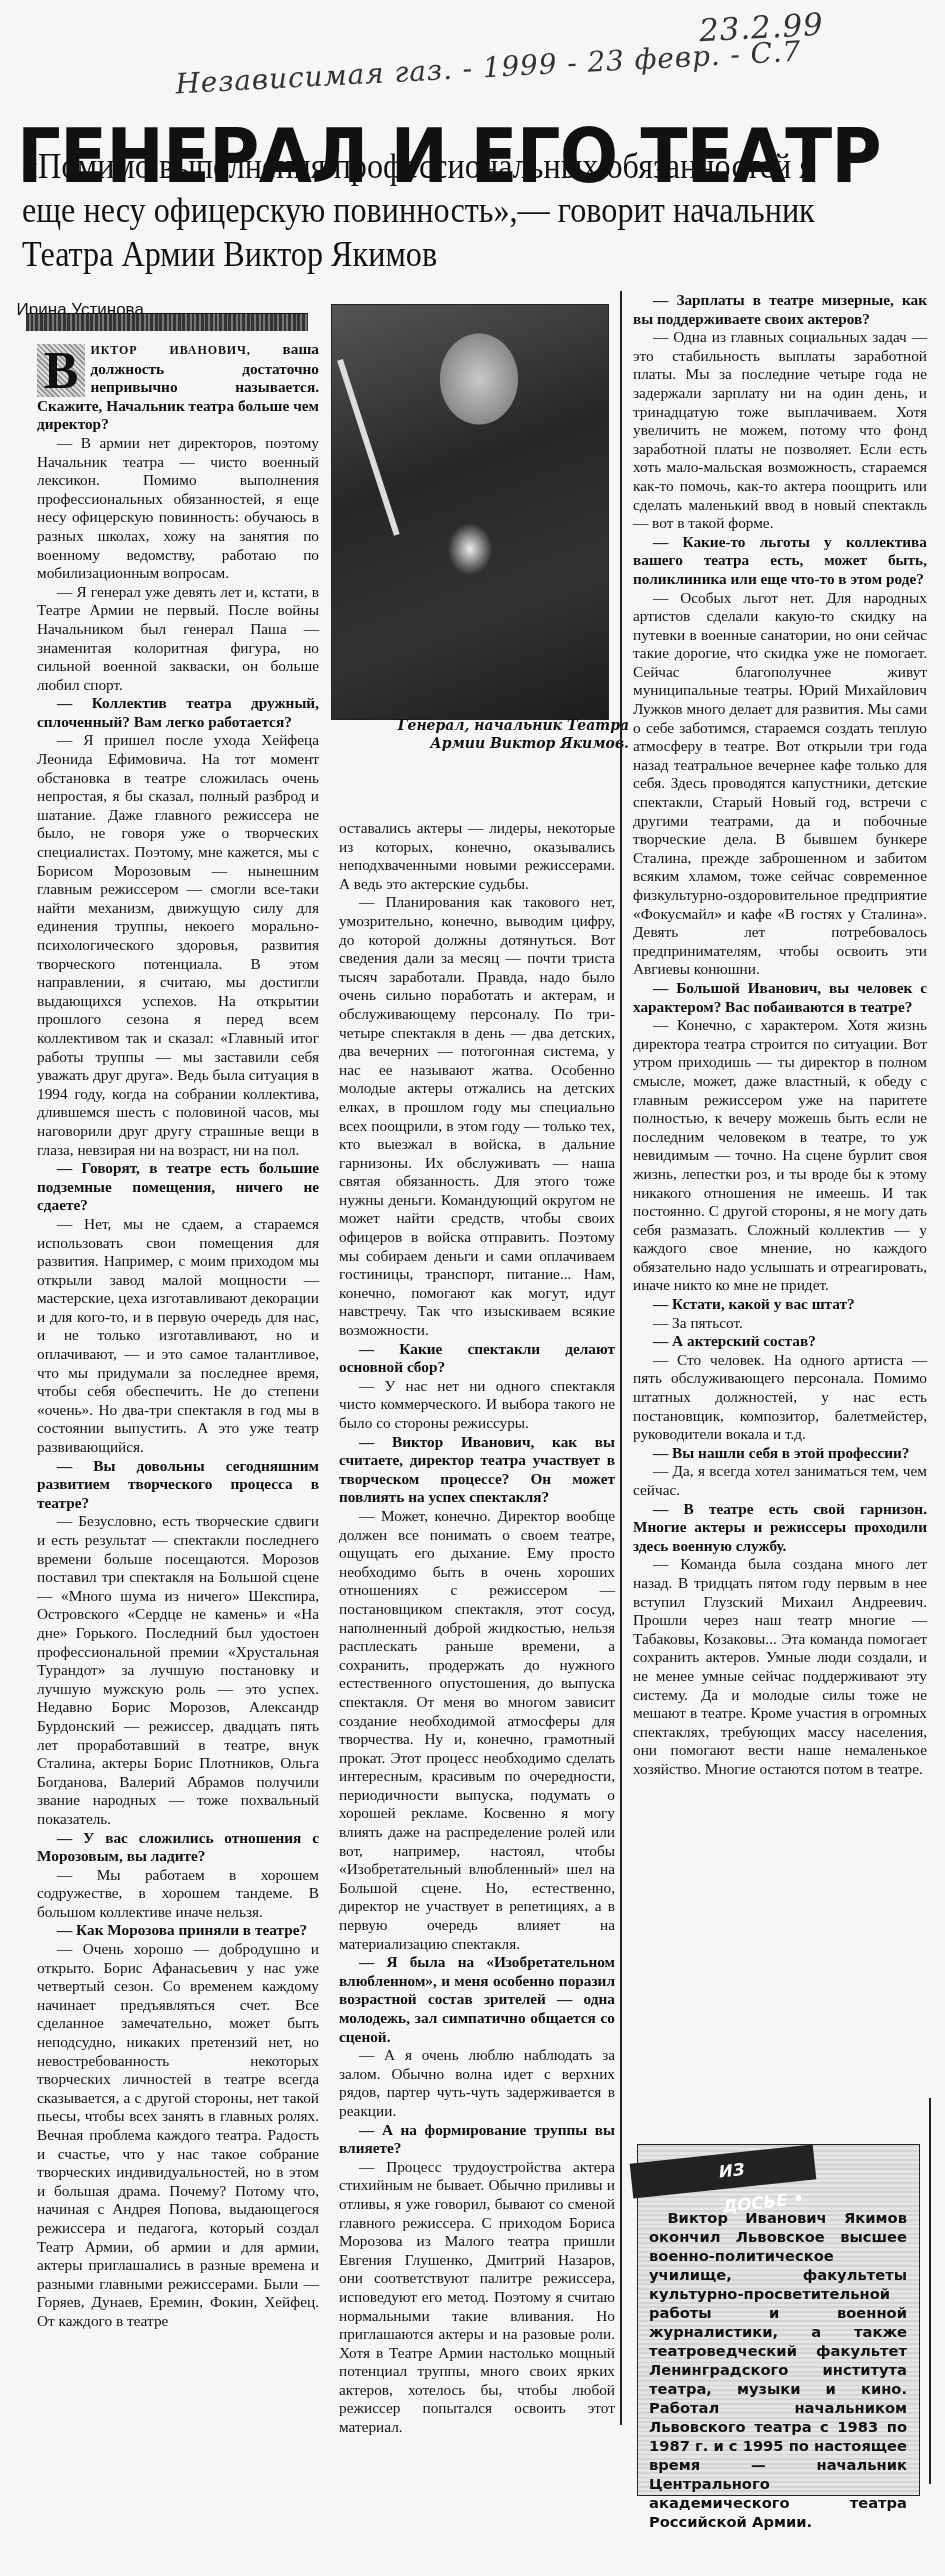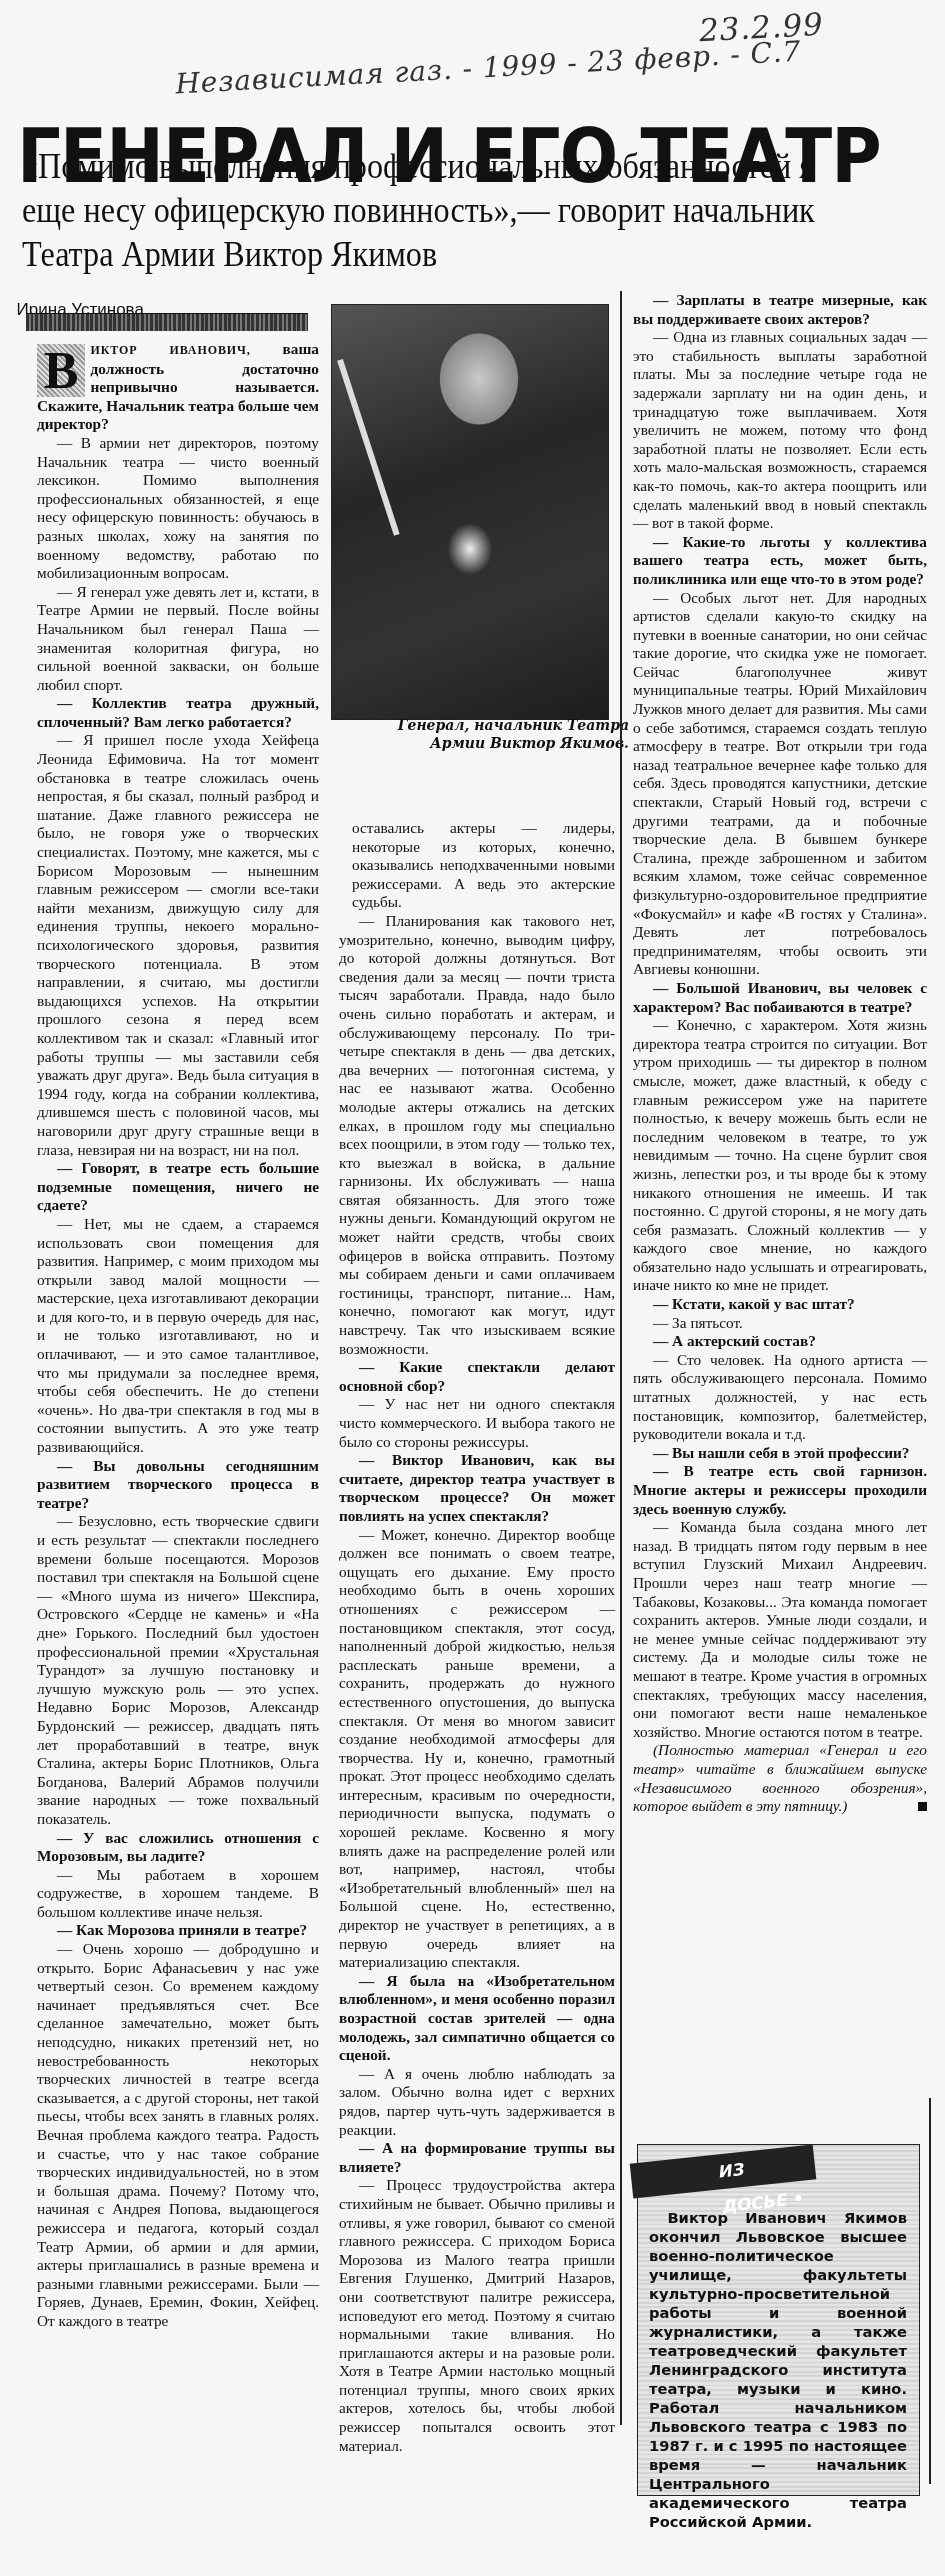--- a/index.html
+++ b/index.html
@@ -114,21 +114,21 @@
       <p>— Безусловно, есть творческие сдвиги и есть результат — спектакли последнего времени больше посещаются. Морозов поставил три спектакля на Большой сцене — «Много шума из ничего» Шекспира, Островского «Сердце не камень» и «На дне» Горького. Последний был удостоен профессиональной премии «Хрустальная Турандот» за лучшую постановку и лучшую мужскую роль — это успех. Недавно Борис Морозов, Александр Бурдонский — режиссер, двадцать пять лет проработавший в театре, внук Сталина, актеры Борис Плотников, Ольга Богданова, Валерий Абрамов получили звание народных — тоже похвальный показатель.</p>
       <p class="q">— У вас сложились отношения с Морозовым, вы ладите?</p>
       <p>— Мы работаем в хорошем содружестве, в хорошем тандеме. В большом коллективе иначе нельзя.</p>
       <p class="q">— Как Морозова приняли в театре?</p>
       <p>— Очень хорошо — добродушно и открыто. Борис Афанасьевич у нас уже четвертый сезон. Со временем каждому начинает предъявляться счет. Все сделанное замечательно, может быть неподсудно, никаких претензий нет, но невостребованность некоторых творческих личностей в театре всегда сказывается, а с другой стороны, нет такой пьесы, чтобы всех занять в главных ролях. Вечная проблема каждого театра. Радость и счастье, что у нас такое собрание творческих индивидуальностей, но в этом и большая драма. Почему? Потому что, начиная с Андрея Попова, выдающегося режиссера и педагога, который создал Театр Армии, об армии и для армии, актеры приглашались в разные времена и разными главными режиссерами. Были — Горяев, Дунаев, Еремин, Фокин, Хейфец. От каждого в театре</p>
     </div>
 </div>
 
 <div class="col" id="col2">
   <div id="col2-body">
-      <p style="text-indent: 0px; margin-left: 13px;">оставались актеры — лидеры, некоторые из которых, конечно, оказывались неподхваченными новыми режиссерами. А ведь это актерские судьбы.</p>
+      <p style="text-indent: 0px;">оставались актеры — лидеры, некоторые из которых, конечно, оказывались неподхваченными новыми режиссерами. А ведь это актерские судьбы.</p>
       <p>— Планирования как такового нет, умозрительно, конечно, выводим цифру, до которой должны дотянуться. Вот сведения дали за месяц — почти триста тысяч заработали. Правда, надо было очень сильно поработать и актерам, и обслуживающему персоналу. По три-четыре спектакля в день — два детских, два вечерних — потогонная система, у нас ее называют жатва. Особенно молодые актеры отжались на детских елках, в прошлом году мы специально всех поощрили, в этом году — только тех, кто выезжал в войска, в дальние гарнизоны. Их обслуживать — наша святая обязанность. Для этого тоже нужны деньги. Командующий округом не может найти средств, чтобы своих офицеров в войска отправить. Поэтому мы собираем деньги и сами оплачиваем гостиницы, транспорт, питание... Нам, конечно, помогают как могут, идут навстречу. Так что изыскиваем всякие возможности.</p>
       <p class="q">— Какие спектакли делают основной сбор?</p>
       <p>— У нас нет ни одного спектакля чисто коммерческого. И выбора такого не было со стороны режиссуры.</p>
       <p class="q">— Виктор Иванович, как вы считаете, директор театра участвует в творческом процессе? Он может повлиять на успех спектакля?</p>
       <p>— Может, конечно. Директор вообще должен все понимать о своем театре, ощущать его дыхание. Ему просто необходимо быть в очень хороших отношениях с режиссером — постановщиком спектакля, этот сосуд, наполненный доброй жидкостью, нельзя расплескать раньше времени, а сохранить, продержать до нужного естественного опустошения, до выпуска спектакля. От меня во многом зависит создание необходимой атмосферы для творчества. Ну и, конечно, грамотный прокат. Этот процесс необходимо сделать интересным, красивым по очередности, периодичности выпуска, подумать о хорошей рекламе. Косвенно я могу влиять даже на распределение ролей или вот, например, настоял, чтобы «Изобретательный влюбленный» шел на Большой сцене. Но, естественно, директор не участвует в репетициях, а в первую очередь влияет на материализацию спектакля.</p>
       <p class="q">— Я была на «Изобретательном влюбленном», и меня особенно поразил возрастной состав зрителей — одна молодежь, зал симпатично общается со сценой.</p>
       <p>— А я очень люблю наблюдать за залом. Обычно волна идет с верхних рядов, партер чуть-чуть задерживается в реакции.</p>
       <p class="q">— А на формирование труппы вы влияете?</p>
       <p>— Процесс трудоустройства актера стихийным не бывает. Обычно приливы и отливы, я уже говорил, бывают со сменой главного режиссера. С приходом Бориса Морозова из Малого театра пришли Евгения Глушенко, Дмитрий Назаров, они соответствуют палитре режиссера, исповедуют его метод. Поэтому я считаю нормальными такие вливания. Но приглашаются актеры и на разовые роли. Хотя в Театре Армии настолько мощный потенциал труппы, много своих ярких актеров, хотелось бы, чтобы любой режиссер попытался освоить этот материал.</p>
     </div>
@@ -140,23 +140,23 @@
       <p>— Одна из главных социальных задач — это стабильность выплаты заработной платы. Мы за последние четыре года не задержали зарплату ни на один день, и тринадцатую тоже выплачиваем. Хотя увеличить не можем, потому что фонд заработной платы не позволяет. Если есть хоть мало-мальская возможность, стараемся как-то помочь, как-то актера поощрить или сделать маленький ввод в новый спектакль — вот в такой форме.</p>
       <p class="q">— Какие-то льготы у коллектива вашего театра есть, может быть, поликлиника или еще что-то в этом роде?</p>
       <p>— Особых льгот нет. Для народных артистов сделали какую-то скидку на путевки в военные санатории, но они сейчас такие дорогие, что скидка уже не помогает. Сейчас благополучнее живут муниципальные театры. Юрий Михайлович Лужков много делает для развития. Мы сами о себе заботимся, стараемся создать теплую атмосферу в театре. Вот открыли три года назад театральное вечернее кафе только для себя. Здесь проводятся капустники, детские спектакли, Старый Новый год, встречи с другими театрами, да и побочные творческие дела. В бывшем бункере Сталина, прежде заброшенном и забитом всяким хламом, тоже сейчас современное физкультурно-оздоровительное предприятие «Фокусмайл» и кафе «В гостях у Сталина». Девять лет потребовалось предпринимателям, чтобы освоить эти Авгиевы конюшни.</p>
       <p class="q">— Большой Иванович, вы человек с характером? Вас побаиваются в театре?</p>
       <p>— Конечно, с характером. Хотя жизнь директора театра строится по ситуации. Вот утром приходишь — ты директор в полном смысле, может, даже властный, к обеду с главным режиссером уже на паритете полностью, к вечеру можешь быть если не последним человеком в театре, то уж невидимым — точно. На сцене бурлит своя жизнь, лепестки роз, и ты вроде бы к этому никакого отношения не имеешь. И так постоянно. С другой стороны, я не могу дать себя размазать. Сложный коллектив — у каждого свое мнение, но каждого обязательно надо услышать и отреагировать, иначе никто ко мне не придет.</p>
       <p class="q">— Кстати, какой у вас штат?</p>
       <p>— За пятьсот.</p>
       <p class="q">— А актерский состав?</p>
       <p>— Сто человек. На одного артиста — пять обслуживающего персонала. Помимо штатных должностей, у нас есть постановщик, композитор, балетмейстер, руководители вокала и т.д.</p>
       <p class="q">— Вы нашли себя в этой профессии?</p>
+      <p>— Да, я всегда хотел заниматься тем, чем сейчас.</p>
       <p class="q">— В театре есть свой гарнизон. Многие актеры и режиссеры проходили здесь военную службу.</p>
       <p>— Команда была создана много лет назад. В тридцать пятом году первым в нее вступил Глузский Михаил Андреевич. Прошли через наш театр многие — Табаковы, Козаковы... Эта команда помогает сохранить актеров. Умные люди создали, и не менее умные сейчас поддерживают эту систему. Да и молодые силы тоже не мешают в театре. Кроме участия в огромных спектаклях, требующих массу населения, они помогают вести наше немаленькое хозяйство. Многие остаются потом в театре.</p>
-      <p class="note">(Полностью материал «Генерал и его театр» читайте в ближайшем выпуске «Независимого военного обозрения», которое выйдет в эту пятницу.)<span class="endmark"></span></p>
     </div>
 </div>
 
 <div class="dossier">
   <div class="dossier-banner">ИЗ ДОСЬЕ •</div>
   <div class="dossier-text">
     <p>Виктор Иванович Якимов окончил Львовское высшее военно-политическое училище, факультеты культурно-просветительной работы и военной журналистики, а также театроведческий факультет Ленинградского института театра, музыки и кино. Работал начальником Львовского театра с 1983 по 1987 г. и с 1995 по настоящее время — начальник Центрального академического театра Российской Армии.</p>
   </div>
 </div>
 

